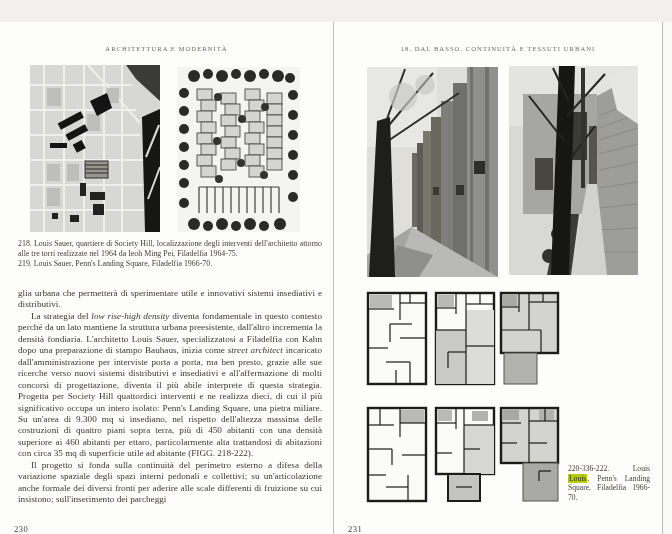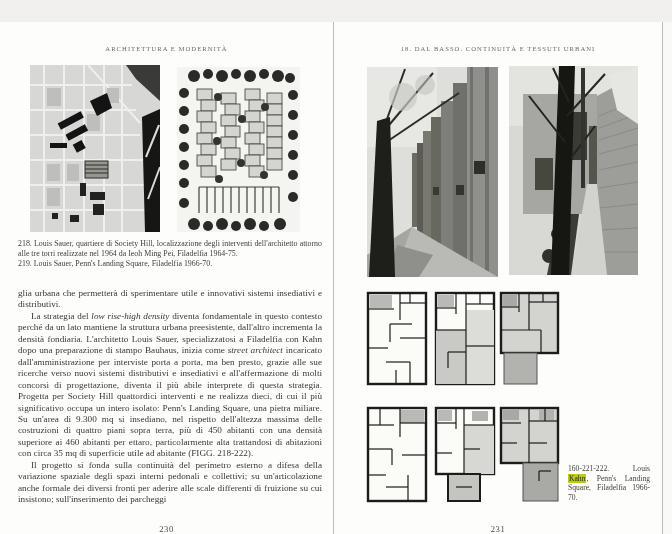--- a/index.html
+++ b/index.html
@@ -9,21 +9,21 @@
   .page-left{left:0;width:333px;border-right:1px solid #bdbcba;}
   .page-right{left:334px;width:328px;border-right:1px solid #bdbcba;}
   .bottom-rule{position:absolute;left:0;top:528px;width:672px;height:1px;background:#c6c5c3;}
   .outside{position:absolute;background:#f9f9f7;}
   .outside.right{left:663px;top:0;width:9px;height:534px;}
   .outside.bottom{left:0;top:529px;width:663px;height:5px;}
 
   .running-header{position:absolute;top:23px;left:14px;right:14px;text-align:center;
       font-size:6.6px;letter-spacing:1.05px;color:#6e6963;font-variant:small-caps;
       text-transform:uppercase;}
-  .folio{position:absolute;top:502px;left:14px;right:14px;text-align:center;
+  .folio{position:absolute;top:502px;left:14px;right:14px;text-align:left;
       font-size:8.6px;color:#4a453f;letter-spacing:0.5px;}
 
   figure{margin:0;padding:0;position:absolute;}
   figure svg{display:block;width:100%;height:100%;}
 
   .fig-map{left:30px;top:43px;width:130px;height:167px;}
   .fig-siteplan{left:177px;top:45px;width:123px;height:165px;}
 
   .captions{position:absolute;left:18px;top:217px;width:304px;
       font-size:7.9px;line-height:9.8px;text-align:justify;color:#45403a;}
@@ -394,21 +394,21 @@
             <line x1="46" y1="3" x2="46" y2="16"></line>
           <line x1="2" y1="38" x2="18" y2="38"></line>
             <line x1="30" y1="38" x2="48" y2="38"></line>
           <line x1="40" y1="66" x2="52" y2="66"></line>
             <line x1="40" y1="66" x2="40" y2="76"></line>
         </g>
       </svg>
     </figure>
 
     <div class="side-caption">
-      <span>160-221-222. Louis </span><mark>Kahn</mark><span>, Penn's Landing Square, Filadelfia 1966-70.</span>
+      <span>220-336-222. Louis </span><mark>Louis</mark><span>, Penn's Landing Square, Filadelfia 1966-70.</span>
     </div>
 
     <div class="folio">231</div>
   </div>
 
   <div class="bottom-rule"></div>
   <div class="outside right"></div>
   <div class="outside bottom"></div>
 </div>
 

